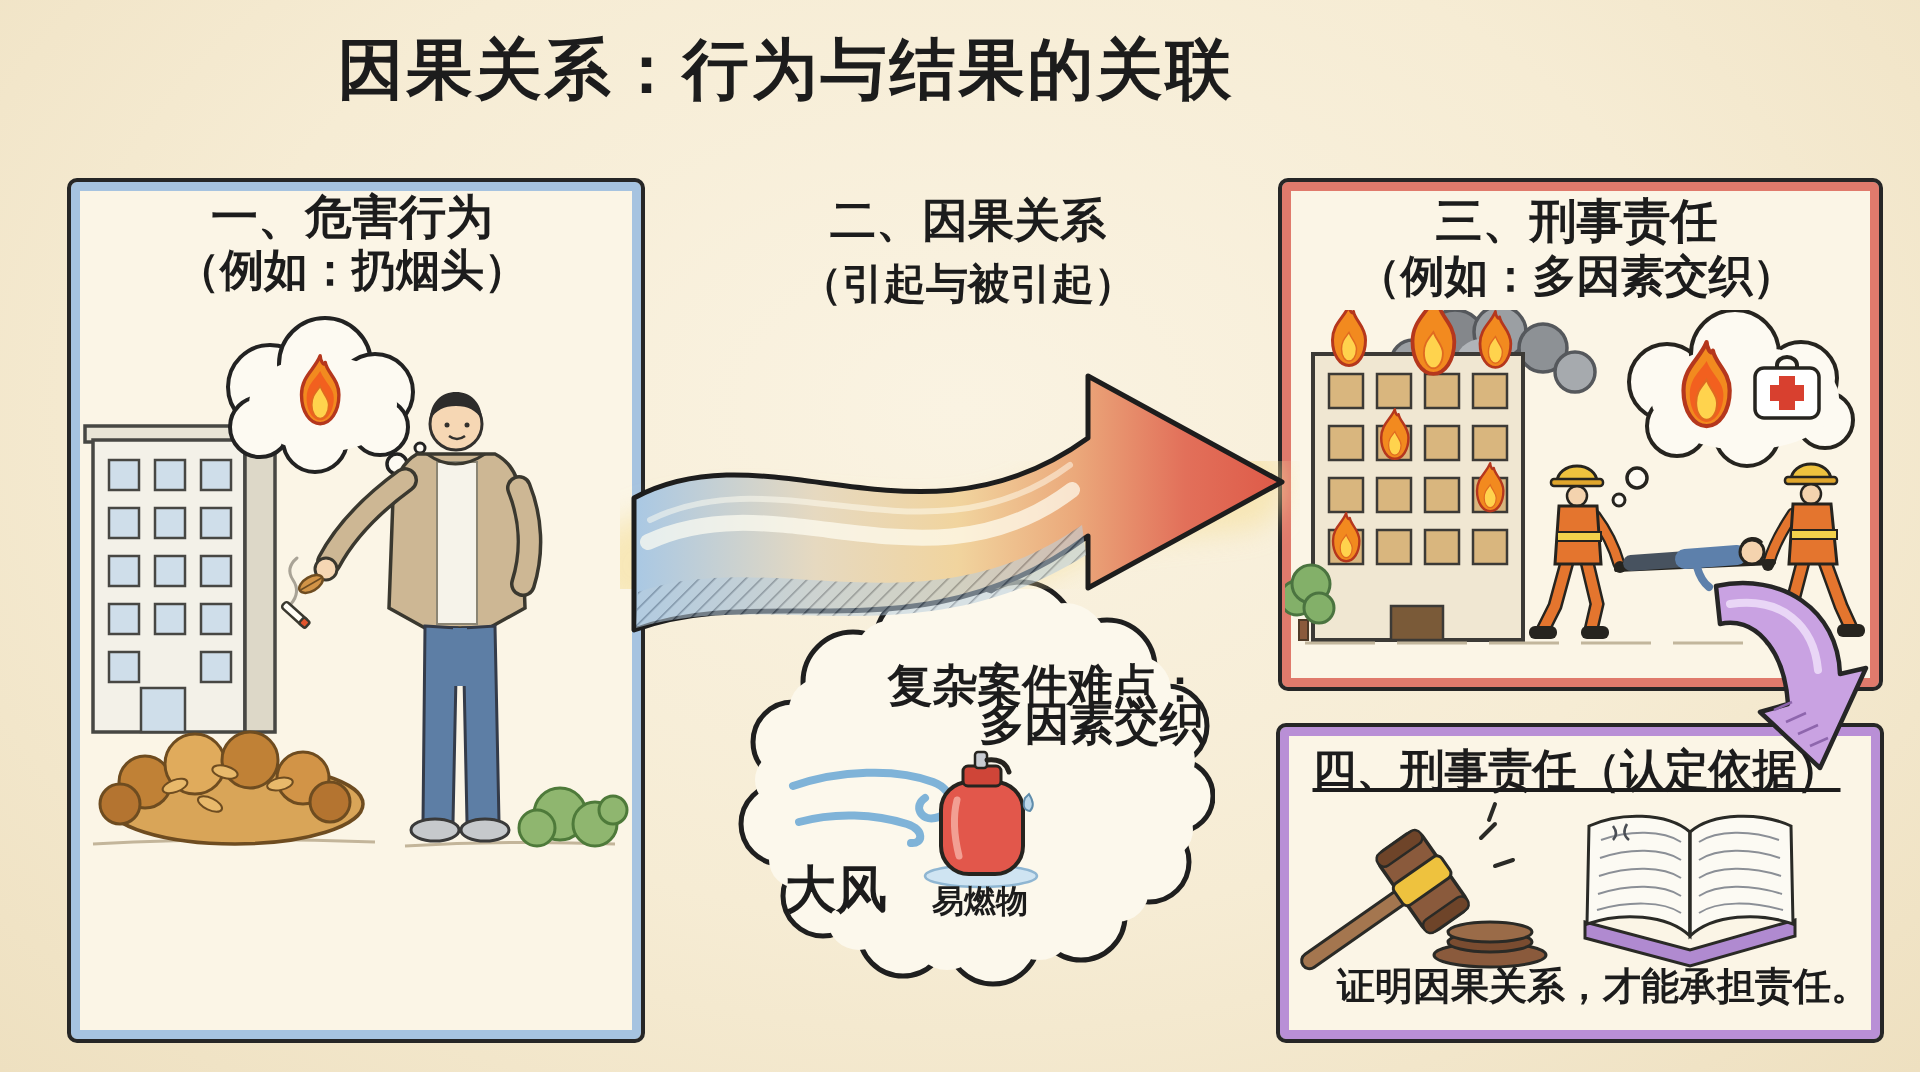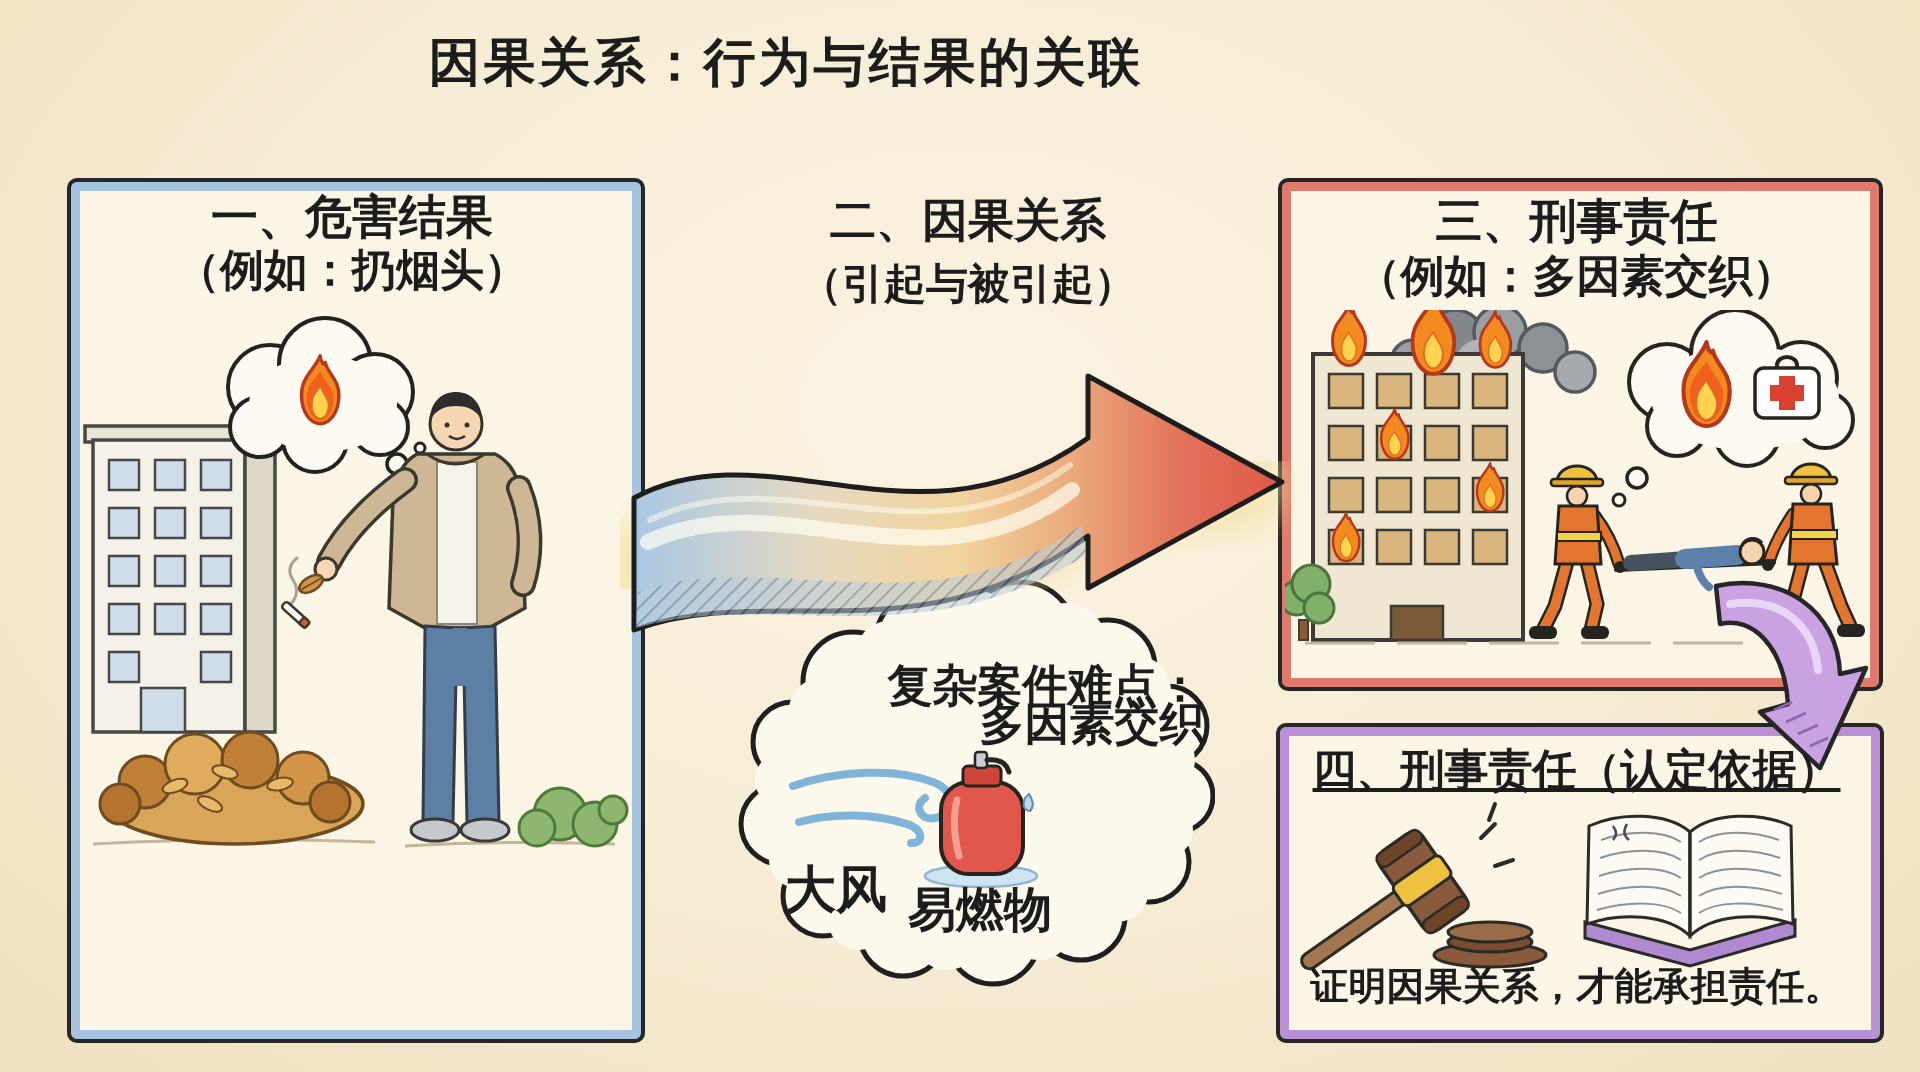--- a/index.html
+++ b/index.html
@@ -3,33 +3,33 @@
 <meta charset="utf-8">
 <style>
   html,body{margin:0;padding:0;}
   body{
     width:1920px;height:1072px;position:relative;overflow:hidden;
     font-family:"DejaVu Sans","Liberation Sans",sans-serif;
     background:radial-gradient(ellipse at 50% 38%, #faf3e2 0%, #f6ecd4 55%, #eee0c0 100%);
     color:#1c1c1c;
   }
   .txt{position:absolute;text-align:center;font-weight:700;color:#1c1c1c;z-index:6;line-height:1.08;}
-  .title{top:34px;left:0;width:1572px;font-size:52px;letter-spacing:3px;}
+  .title{top:34px;left:0;width:1572px;font-size:66px;letter-spacing:3px;}
   .h-blue1{top:192px;left:67px;width:570px;font-size:47px;}
   .h-blue2{top:246px;left:67px;width:570px;font-size:44px;}
   .h-mid1{top:196px;left:758px;width:420px;font-size:46px;}
   .h-mid2{top:250px;left:758px;width:420px;font-size:42px;margin-top:11px;}
   .h-red1{top:196px;left:1278px;width:597px;font-size:47px;}
   .h-red2{top:252px;left:1278px;width:597px;font-size:44px;}
   .h-purple{top:746px;left:1278px;width:597px;font-size:44px;text-decoration:underline;}
-  .cap-purple{top:966px;left:1284px;width:585px;font-size:38px;}
+  .cap-purple{top:966px;left:1284px;width:585px;font-size:38px;text-align:right;}
   .cloud-l1{top:662px;left:845px;width:400px;font-size:45px;}
   .cloud-l2{top:700px;left:892px;width:400px;font-size:45px;}
   .lab-wind{top:862px;left:776px;width:120px;font-size:51px;}
-  .lab-fuel{top:884px;left:895px;width:170px;font-size:48px;}
+  .lab-fuel{top:884px;left:895px;width:170px;font-size:32px;}
   .panel{position:absolute;background:#fbf5e6;border:4px solid #262626;border-radius:10px;z-index:1;}
   .panel-blue{left:67px;top:178px;width:570px;height:857px;box-shadow:inset 0 0 0 9px #a6c3e0;}
   .panel-red{left:1278px;top:178px;width:597px;height:505px;box-shadow:inset 0 0 0 9px #e07a6c;}
   .panel-purple{left:1276px;top:723px;width:600px;height:312px;box-shadow:inset 0 0 0 9px #b98fd6;}
   svg{position:absolute;z-index:3;}
   .svg-behavior{left:75px;top:312px;width:555px;height:715px;}
   .svg-arrow{left:620px;top:330px;width:680px;height:330px;z-index:4;}
   .svg-cloud{left:735px;top:540px;width:480px;height:480px;}
   .svg-result{left:1285px;top:310px;width:582px;height:368px;z-index:2;}
   .svg-liability{left:1285px;top:800px;width:582px;height:230px;z-index:2;}
@@ -37,21 +37,21 @@
 </style>
 </head>
 <body>
 
 <div class="txt title">因果关系：行为与结果的关联</div>
 
 <div class="panel panel-blue"></div>
 <div class="panel panel-red"></div>
 <div class="panel panel-purple"></div>
 
-<div class="txt h-blue1">一、危害结果</div>
+<div class="txt h-blue1">一、危害行为</div>
 <div class="txt h-blue2">（例如：扔烟头）</div>
 <div class="txt h-mid1">二、因果关系</div>
 <div class="txt h-mid2">（引起与被引起）</div>
 <div class="txt h-red1">三、刑事责任</div>
 <div class="txt h-red2">（例如：多因素交织）</div>
 <div class="txt h-purple">四、刑事责任（认定依据）</div>
 <div class="txt cap-purple">证明因果关系，才能承担责任。</div>
 
 <div class="txt cloud-l1">复杂案件难点：</div>
 <div class="txt cloud-l2">多因素交织</div>

